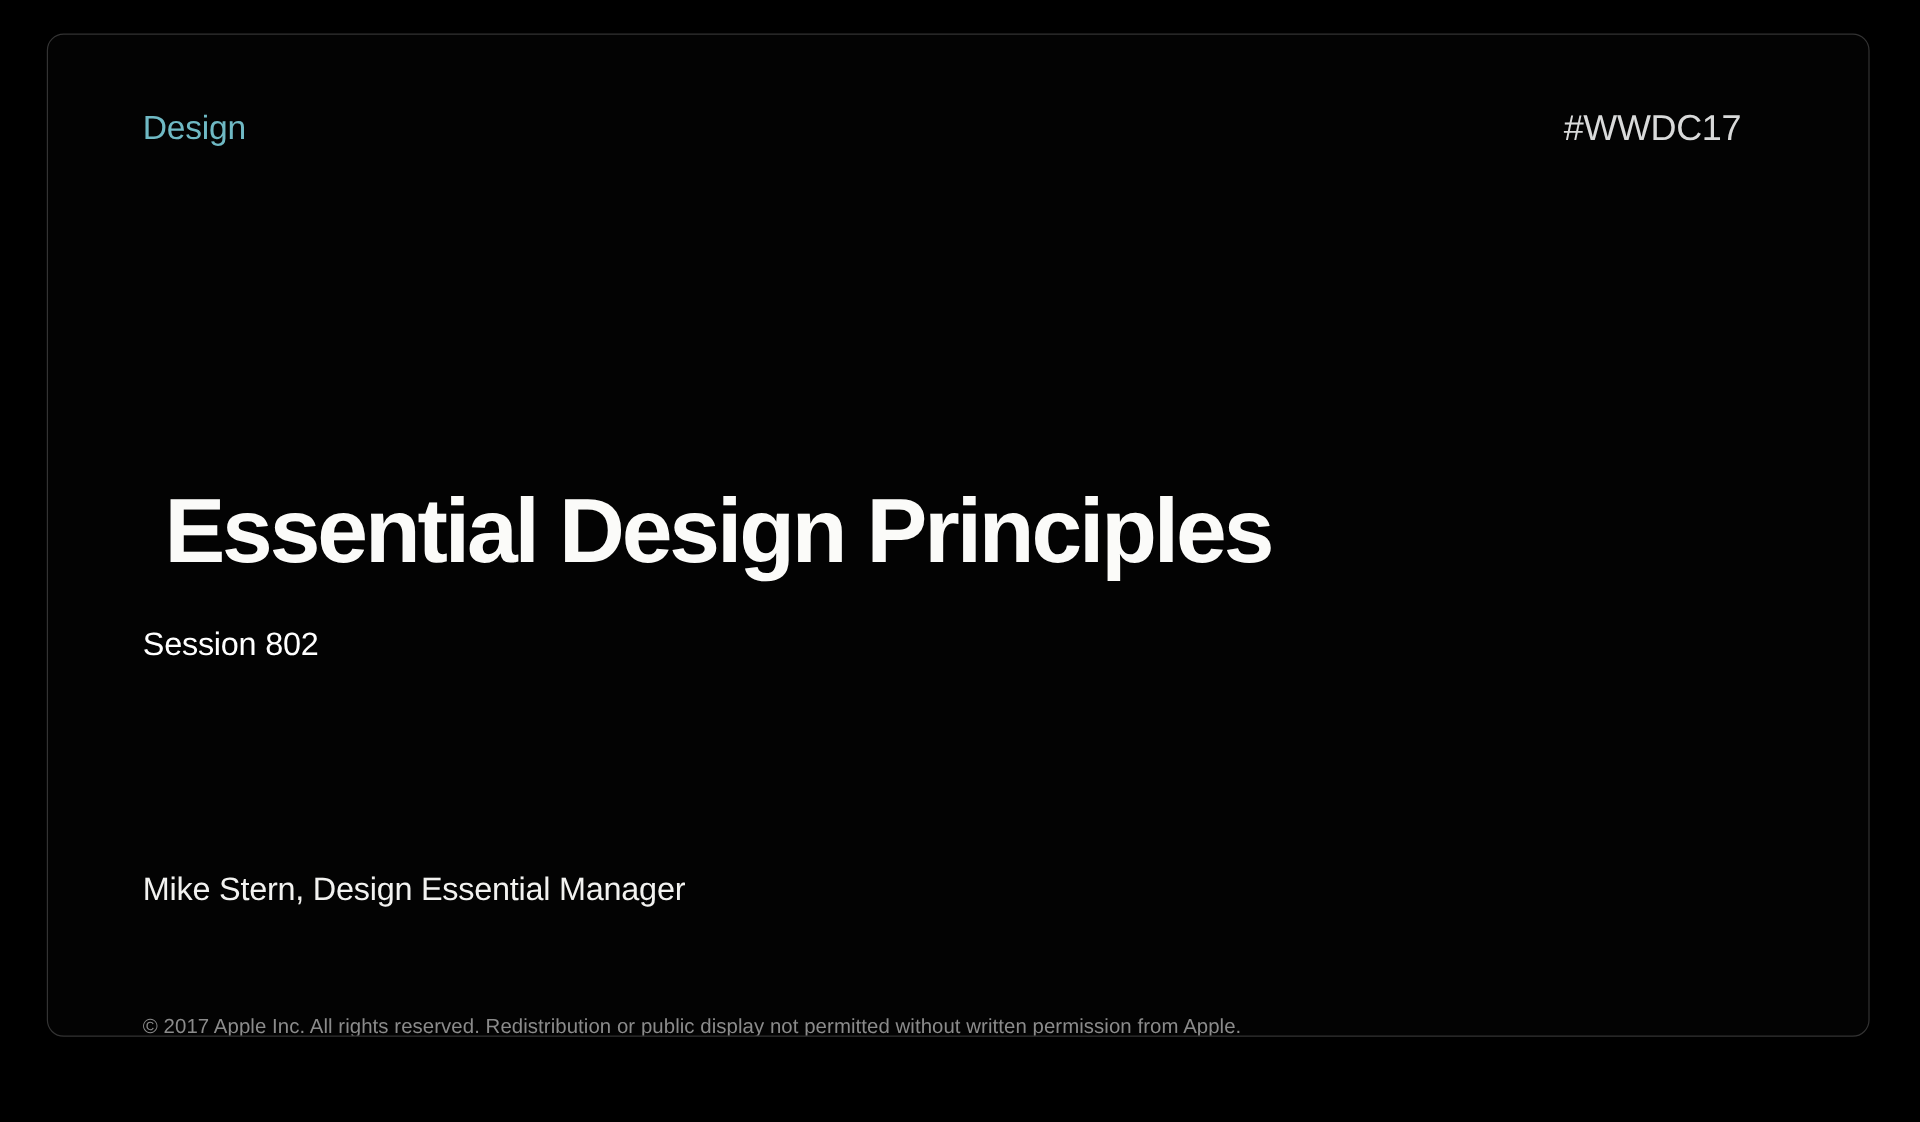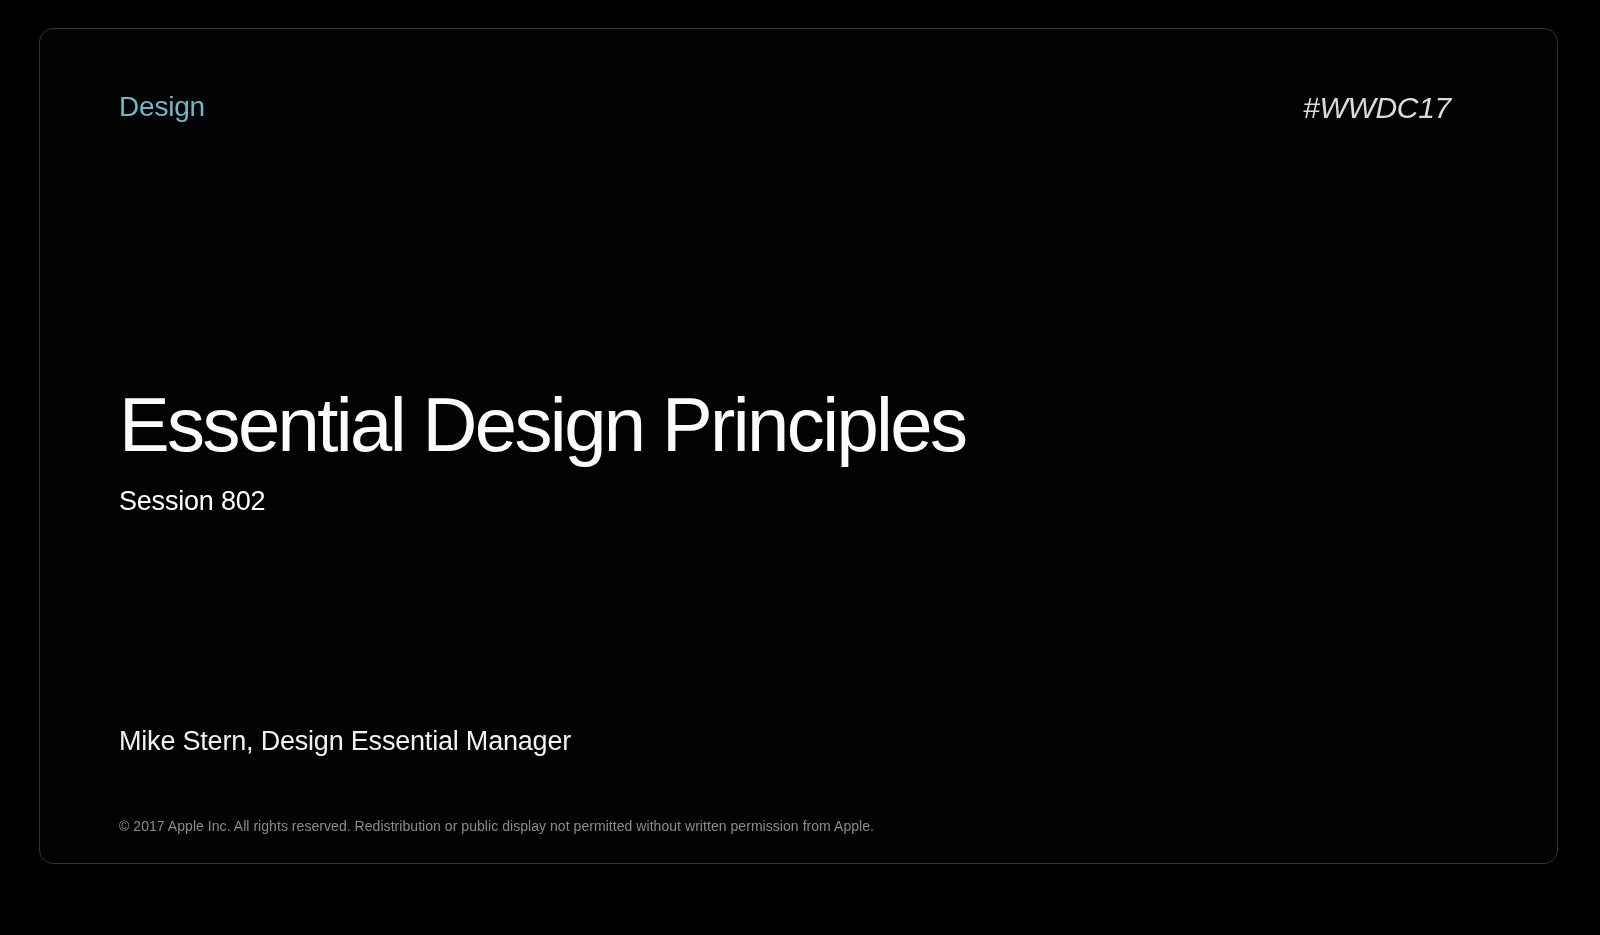--- a/index.html
+++ b/index.html
@@ -60,35 +60,34 @@
 
   .event-hashtag {
     position: absolute;
     right: 106px;
     top: 62px;
     font-size: 30px;
     font-weight: 400;
     letter-spacing: -0.3px;
     color: #d9dada;
     white-space: nowrap;
-    font-style: italic;
   }
 
   
   .title-block {
     position: absolute;
     left: 79px;
     top: 358px;
     width: 1320px;
   }
 
   .slide-title {
-    margin: 0;
+    margin: 18px;
     font-size: 76px;
-    font-weight: 400;
+    font-weight: 700;
     letter-spacing: -2.6px;
     line-height: 1.0;
     color: #fbfbf9;
     white-space: nowrap;
   }
 
   .session-number {
     margin: 0;
     padding-top: 23px;
     font-size: 27px;
@@ -107,22 +106,22 @@
     font-weight: 400;
     letter-spacing: -0.2px;
     color: #f2f2f0;
     white-space: nowrap;
   }
 
   
   .legal-footer {
     position: absolute;
     left: 79px;
-    top: 789px;
-    font-size: 14px;
+    top: 817px;
+    font-size: 17px;
     font-weight: 400;
     letter-spacing: 0.05px;
     color: #8b8b8b;
     white-space: nowrap;
   }
 </style>
 </head>
 <body>
 
 <div class="stage">

